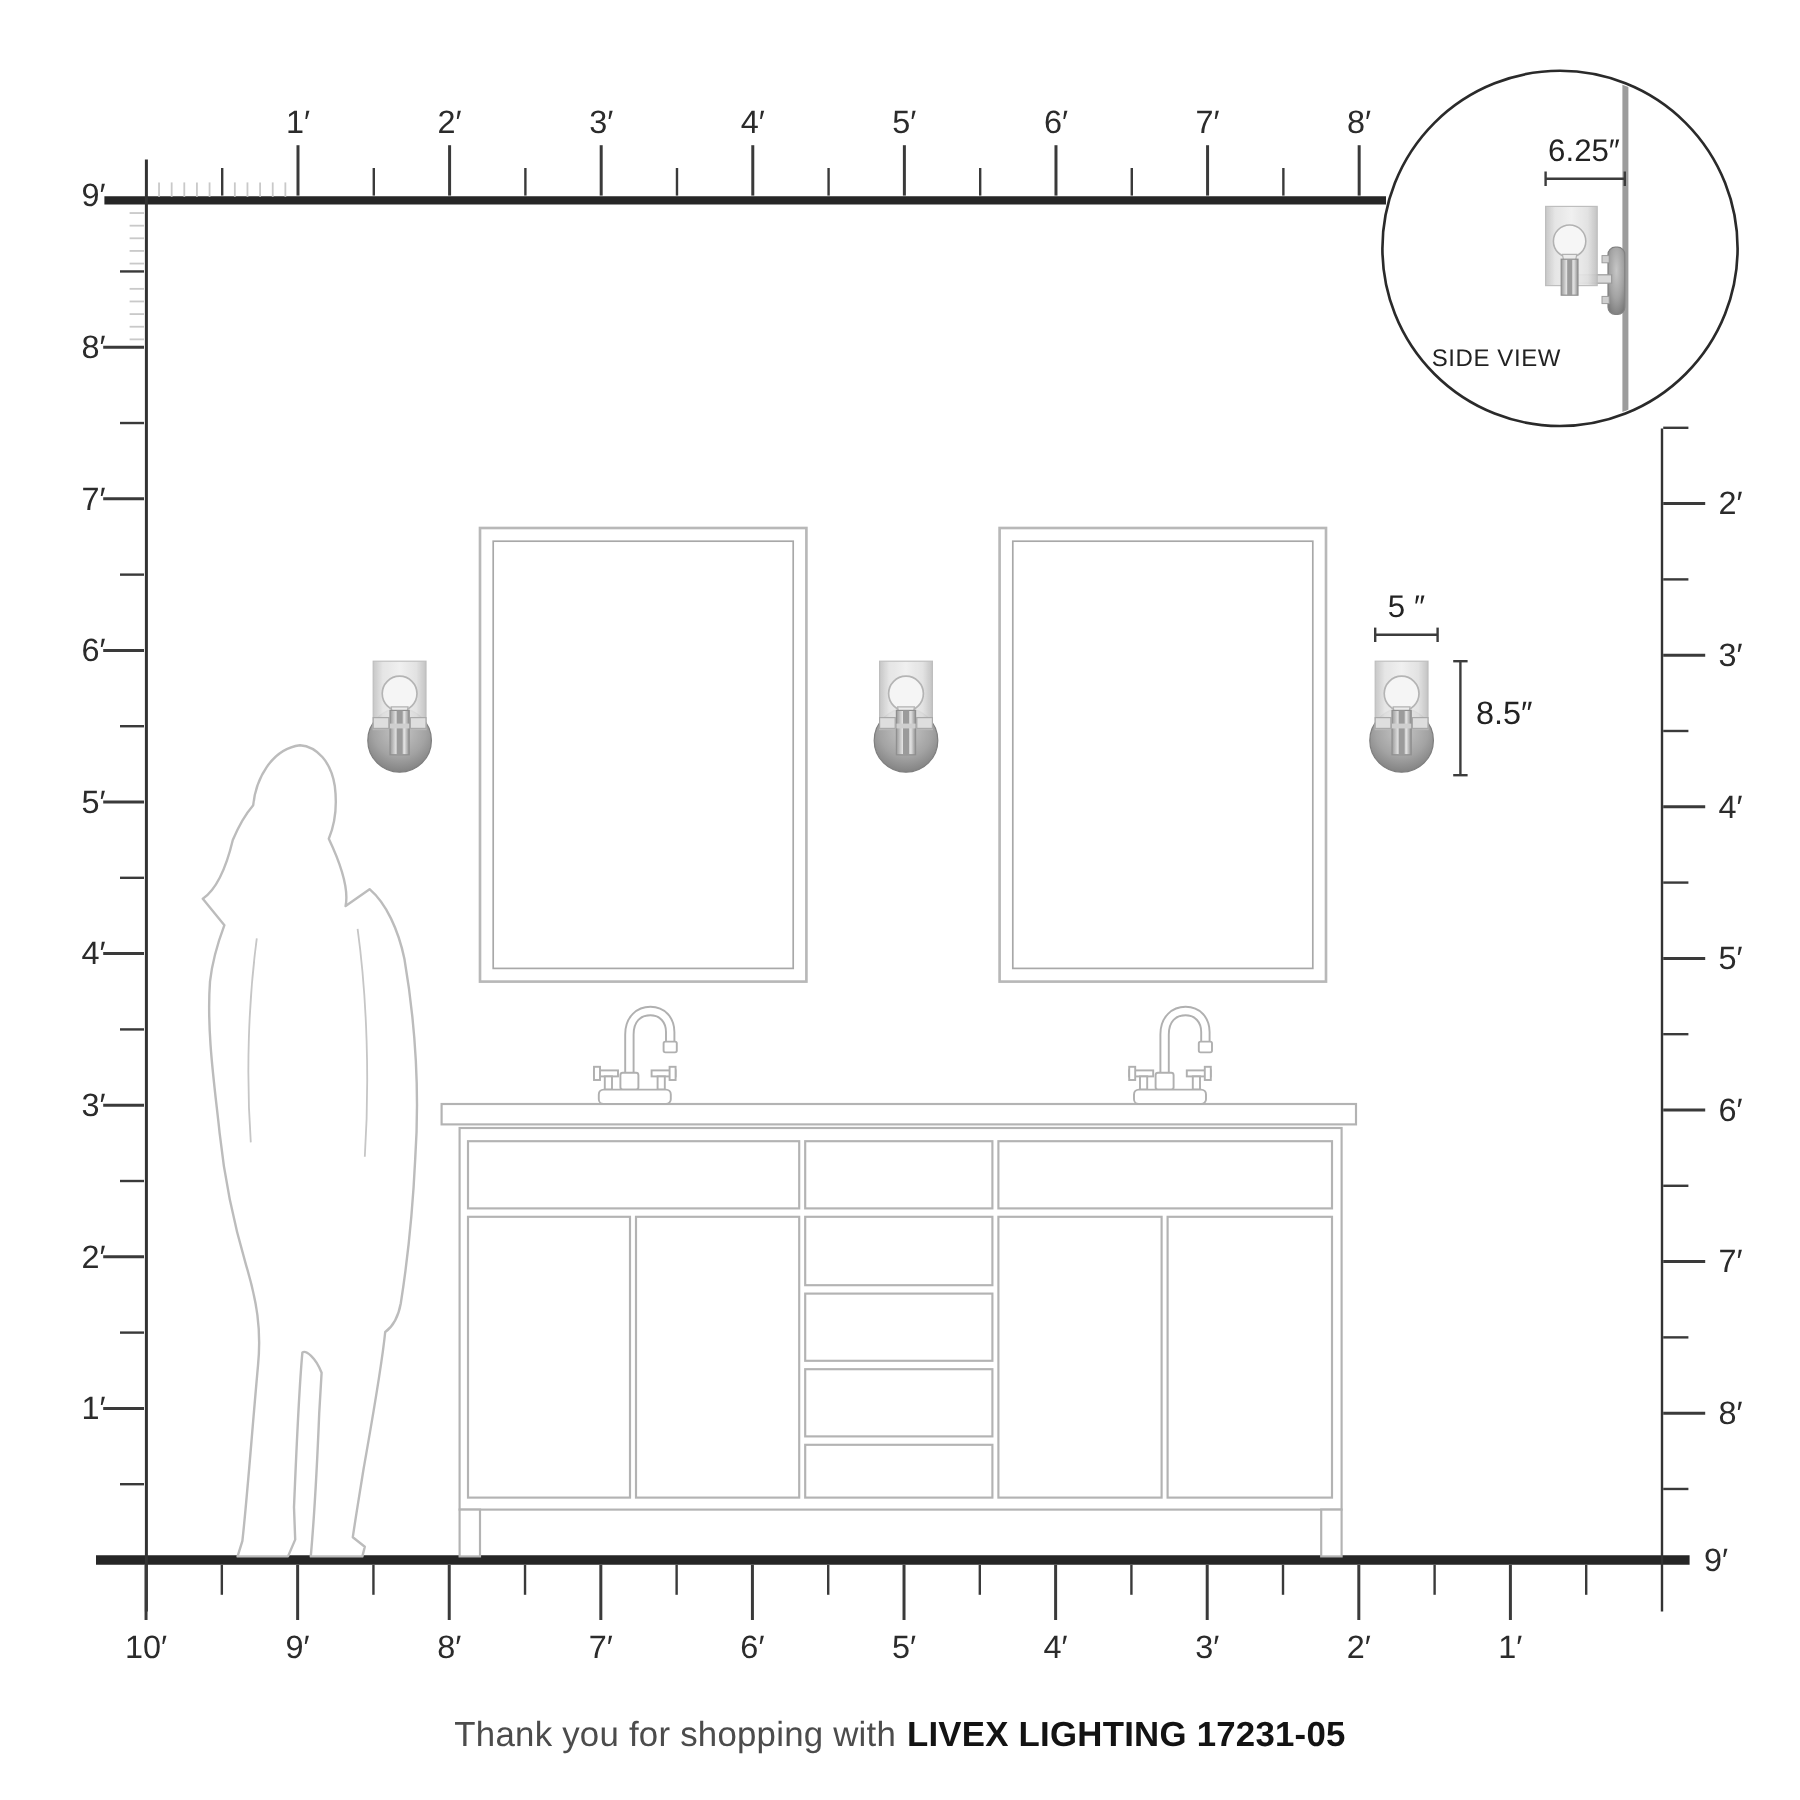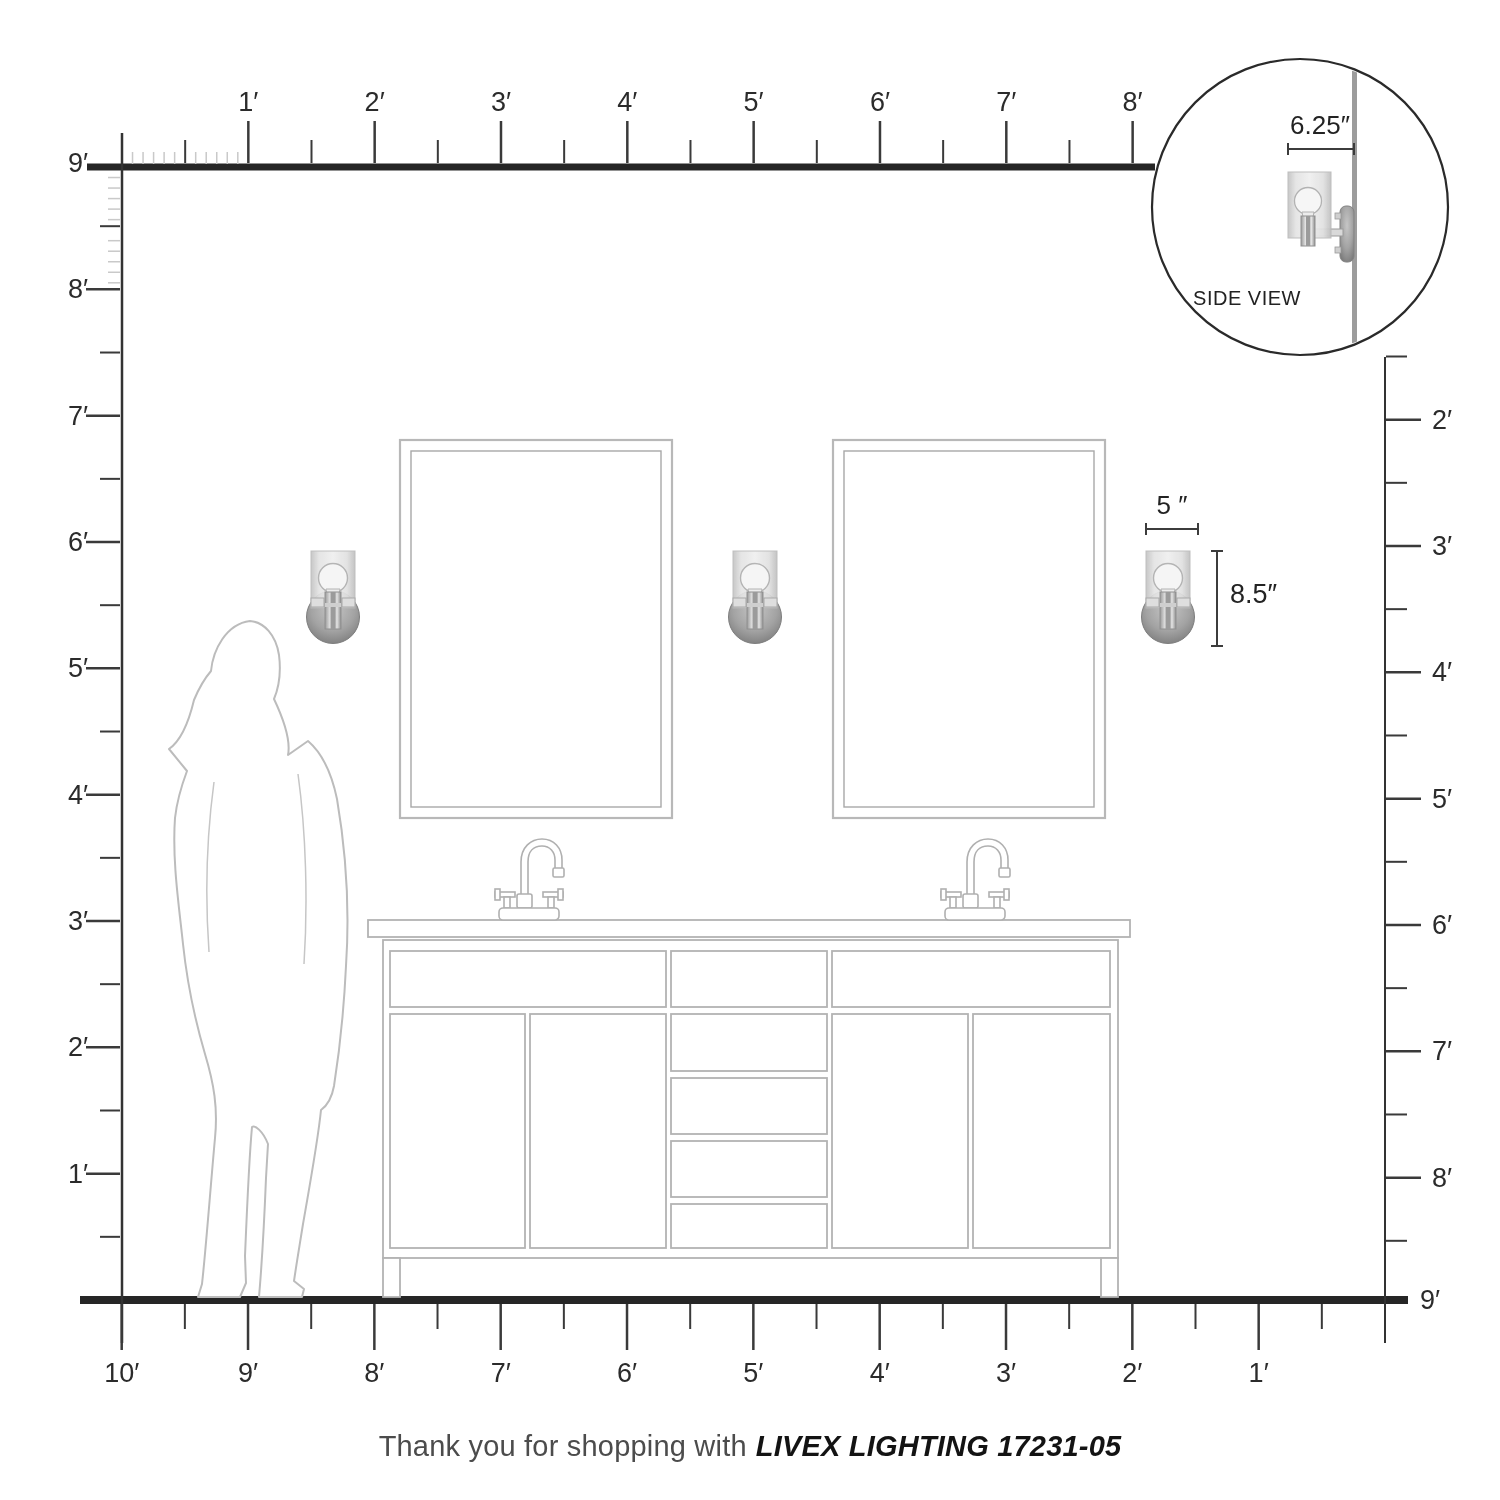--- a/index.html
+++ b/index.html
@@ -2,21 +2,21 @@
 <html><head>
 <meta charset="utf-8">
 <style>
   html,body{margin:0;padding:0;background:#ffffff;}
   body{width:1500px;height:1500px;position:relative;overflow:hidden;
        font-family:"Liberation Sans", sans-serif;}
   #stage{position:absolute;left:0;top:0;width:1500px;height:1500px;}
   svg text{font-family:"Liberation Sans", sans-serif;}
   .footer{position:absolute;left:0;top:1430px;width:1500px;text-align:center;
           font-size:29px;color:#4c4c4c;letter-spacing:0.2px;}
-  .footer .brand{font-weight:bold;color:#131313;margin-left:9px;font-style:italic;}
+  .footer .brand{font-weight:bold;color:#131313;margin-left:9px;}
 </style>
 </head>
 <body>
 
 <div id="stage">
 <svg id="scene" width="1500" height="1500" viewBox="0 0 1500 1500">
   <defs>
     <linearGradient id="glassGrad" x1="0" y1="0" x2="1" y2="0">
       <stop offset="0" stop-color="#c3c3c3"></stop>
       <stop offset="0.18" stop-color="#e3e3e3"></stop>

